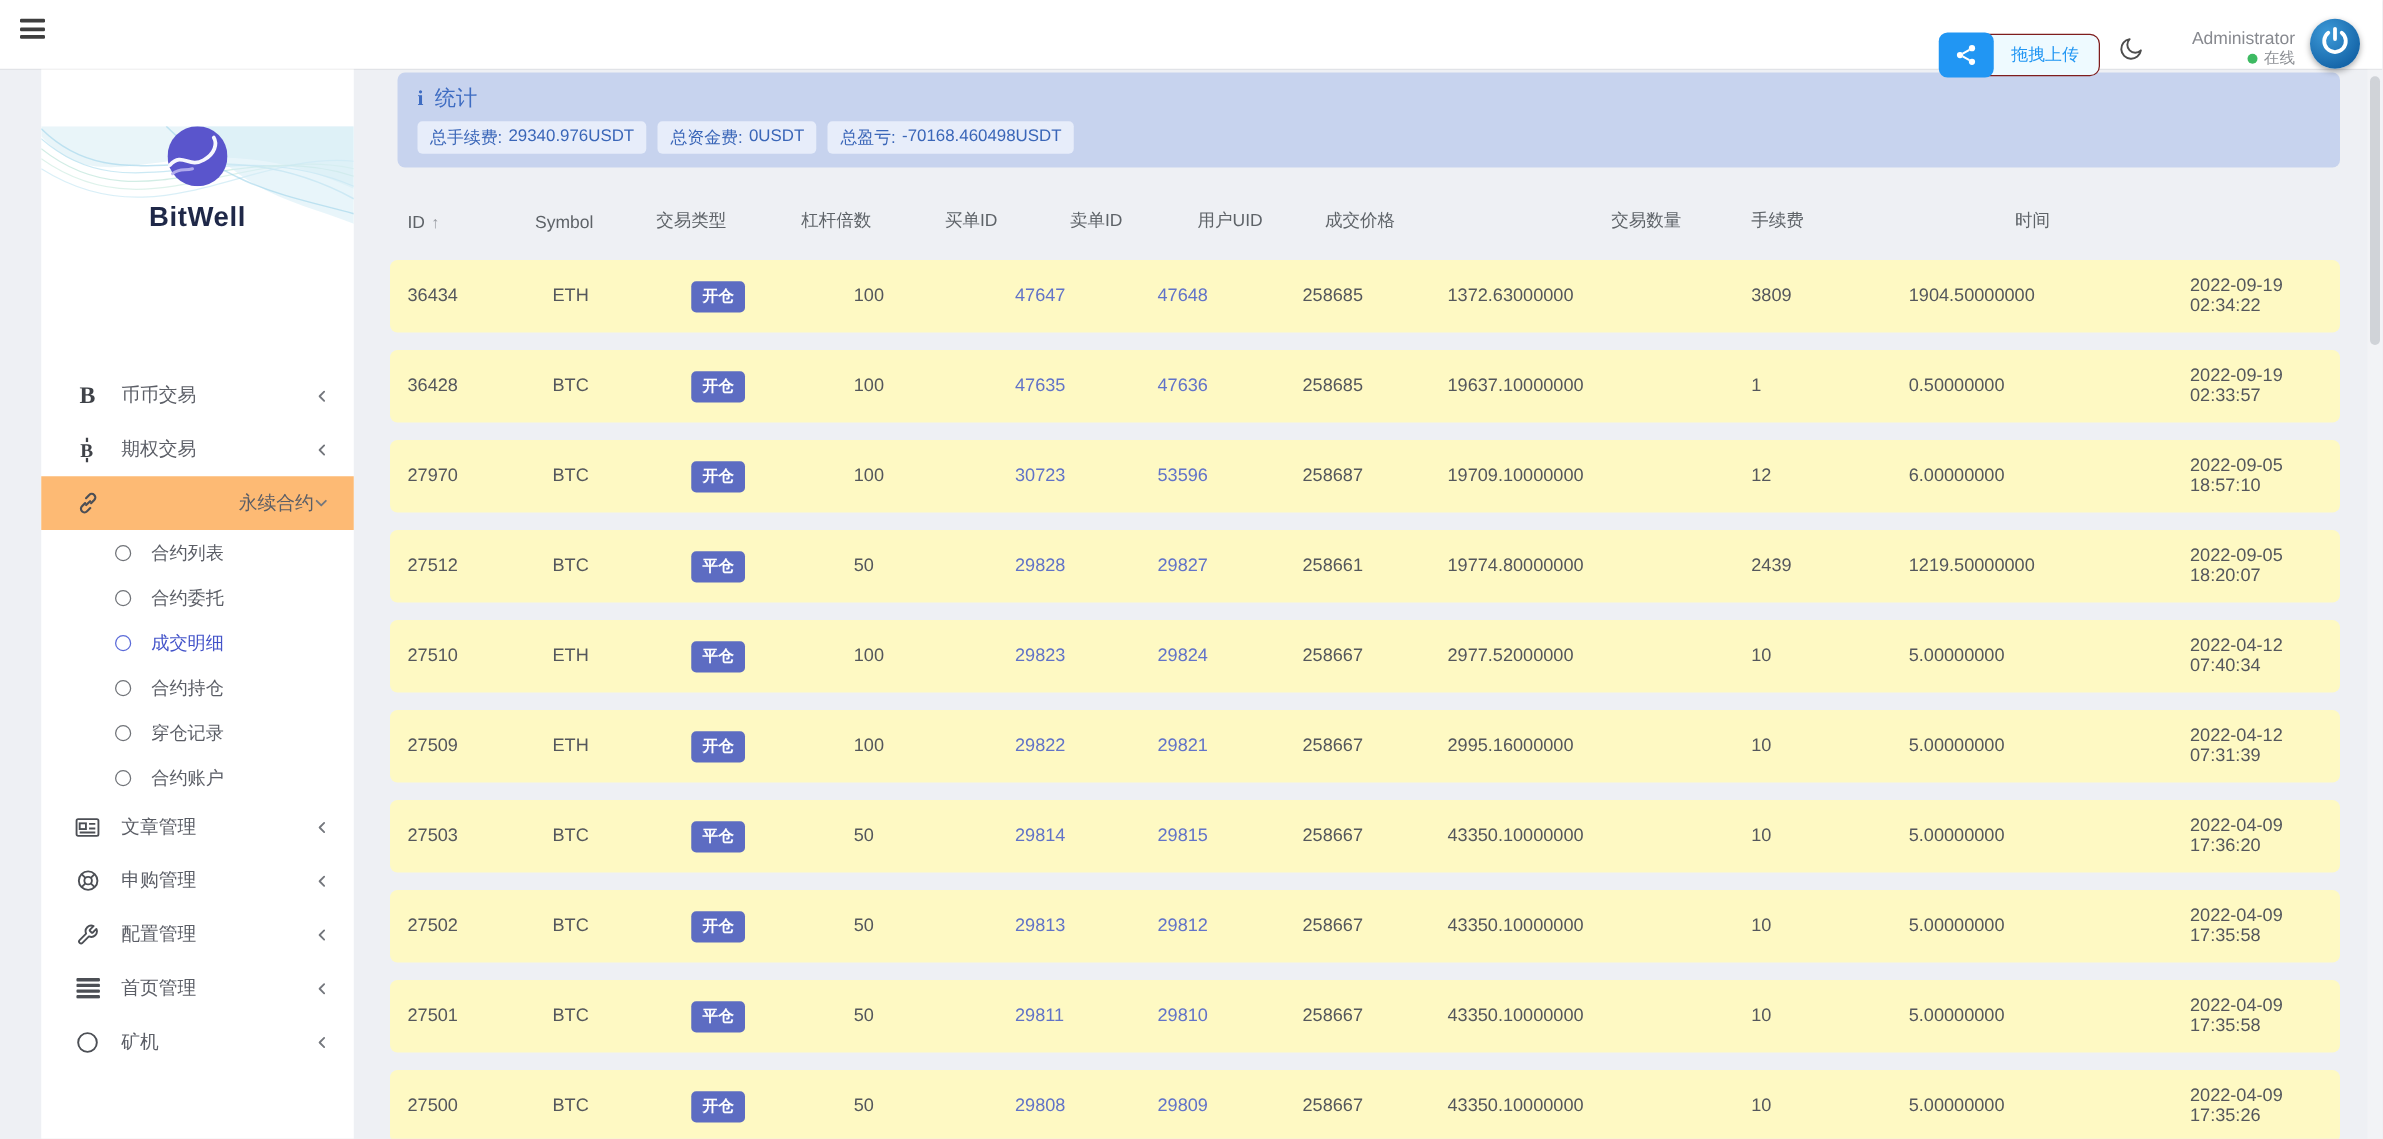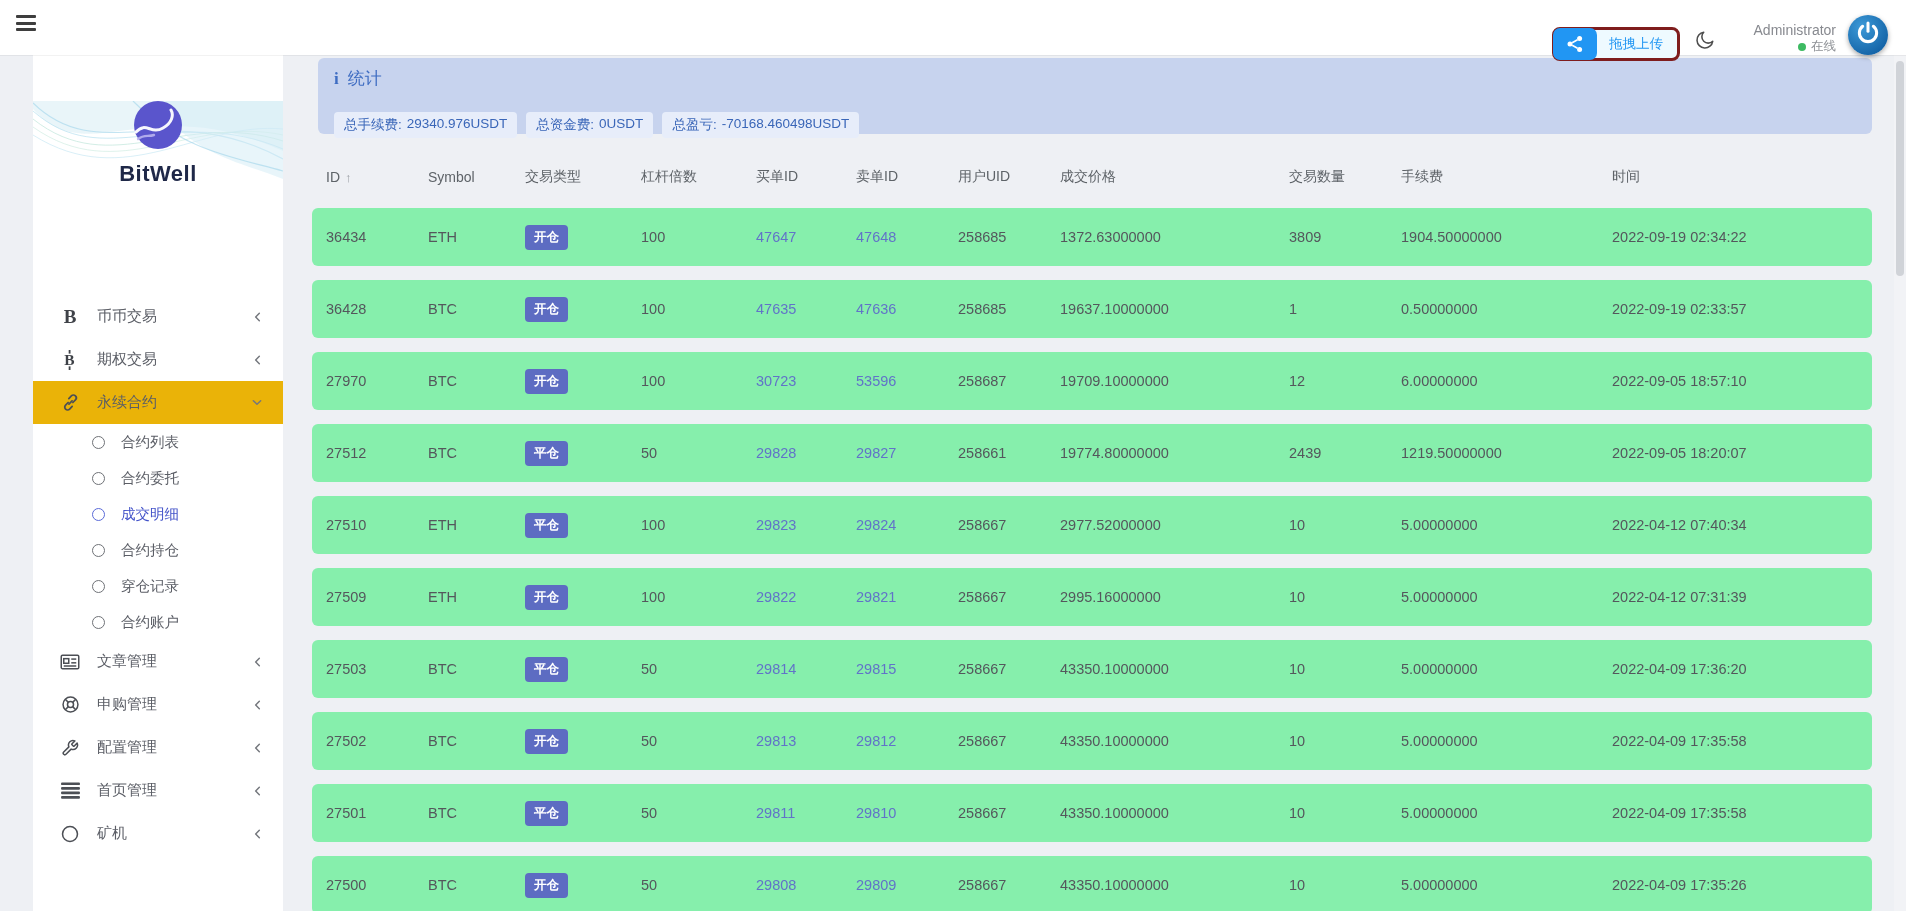--- a/index.html
+++ b/index.html
@@ -22,67 +22,67 @@
   .user-name { font-size:14px; color:#87898f; }
   .user-status { font-size:12.5px; color:#8d9095; display:flex; align-items:center; justify-content:flex-end; gap:5px; }
   .online-dot { width:8px; height:8px; border-radius:50%; background:#3dba62; display:inline-block; }
   .avatar { width:40px; height:40px; border-radius:50%;
             background:radial-gradient(circle at 35% 30%, #3d9ad8, #1565a8 75%);
             box-shadow:0 2px 5px rgba(0,0,0,0.35); display:flex; align-items:center; justify-content:center; cursor:pointer; }
 
   
   .upload-widget { position:absolute; left:1552px; top:27px; width:128px; height:34px; z-index:60;
                    display:flex; align-items:stretch; background:#eefaff;
-                   border:3px solid #7f1d1d; border-radius:8px; cursor:pointer; }
+                   border:1px solid #7f1d1d; border-radius:8px; cursor:pointer; }
   .upload-icon-box { width:44px; margin:-2px; background:#2196f3; border-radius:7px;
                      display:flex; align-items:center; justify-content:center; }
   .upload-label { flex:1; display:flex; align-items:center; justify-content:center;
                   color:#2196f3; font-size:13.5px; }
 
   
   .sidebar { position:absolute; left:33px; top:55px; width:250px; height:856px; background:#ffffff; }
   .brand-area { position:relative; height:168px; }
   .waves { position:absolute; top:0; left:0; }
   .logo-circle { position:relative; width:48px; height:48px; margin:46px auto 0; z-index:2; }
   .brand-name { position:relative; text-align:center; margin-top:12px; font-size:22px; font-weight:bold;
                 color:#1f2848; letter-spacing:0.5px; z-index:2; }
   .menu { margin-top:26px; }
   .menu-item { height:43px; display:flex; align-items:center; padding:0 20px 0 25px;
                font-size:15px; color:#5b5e66; cursor:pointer; }
-  .menu-item.open { background:#eab308; }
+  .menu-item.open { background:#fdba74;text-align:right; }
   .mi-icon { width:24px; margin-right:15px; display:flex; justify-content:center; align-items:center; color:#4c4f55; }
   .mi-label { flex:1; }
   .mi-chevron { display:flex; align-items:center; }
   .b-letter { font-family:"Liberation Serif", serif; font-weight:bold; font-size:19px; color:#3f4248; }
   .submenu-item { height:36px; display:flex; align-items:center; padding-left:59px;
                   font-size:14.5px; color:#5b5e66; cursor:pointer; }
   .sub-circle { width:13px; height:13px; border:1.6px solid #6f7277; border-radius:50%;
                 margin-right:16px; flex:0 0 auto; }
   .submenu-item.active { color:#4353c9; font-weight:normal; }
   .submenu-item.active .sub-circle { border-color:#5a6ad8; }
 
   
   .content { position:absolute; left:312px; top:58px; width:1562px; }
   .stats-panel { margin-left:6px; width:1554px; height:76px; background:#c7d3ee;
                  border-radius:6px; padding:9px 16px; }
   .stats-title { display:flex; align-items:center; gap:9px; color:#3e6cc2; font-size:17px; }
   .info-i { font-family:"Liberation Serif", serif; font-weight:bold; font-size:17px; }
-  .stats-badges { margin-top:22px; display:flex; gap:9px; }
+  .stats-badges { margin-top:7px; display:flex; gap:9px; }
   .stat-badge { background:#e7edfa; border-radius:4px; padding:4px 10px; font-size:13.5px;
                 color:#3a66b8; display:flex; gap:5px; white-space:nowrap; }
 
   .trade-grid { display:grid;
     grid-template-columns:102px 97px 116px 115px 100px 102px 102px 229px 112px 211px 1fr;
     align-items:center; padding:0 14px; width:1560px; }
   .table-header { margin-top:29px; height:28px; color:#5e6368; font-size:14px; }
   .th-cell { display:flex; align-items:center; gap:5px; cursor:default; }
   .sort-arrow { color:#9b9ea4; font-size:13px; cursor:pointer; }
   .rows { margin-top:17px; }
-  .row-card { height:58px; margin-bottom:14px; background:#86efac; border-radius:6px;
-              font-size:14.5px; color:#54575c; }
+  .row-card { height:58px; margin-bottom:14px; background:#fef9c3; border-radius:6px;
+              font-size:14.5px; color:#54575c;gap:14px; }
   .type-badge { display:inline-block; background:#5d6cc2; color:#ffffff; font-size:12.5px;
                 font-weight:bold; padding:4px 9px; border-radius:4px; }
   .cell-link { color:#6173c8; text-decoration:none; cursor:pointer; }
 
   
   .scrollbar { position:absolute; right:0; top:55px; width:12px; height:856px; background:#f2f3f6; }
   .scroll-thumb { position:absolute; top:6px; left:2px; width:8px; height:215px;
                   background:#d0d3d8; border-radius:4px; cursor:pointer; }
 </style>
 </head>

